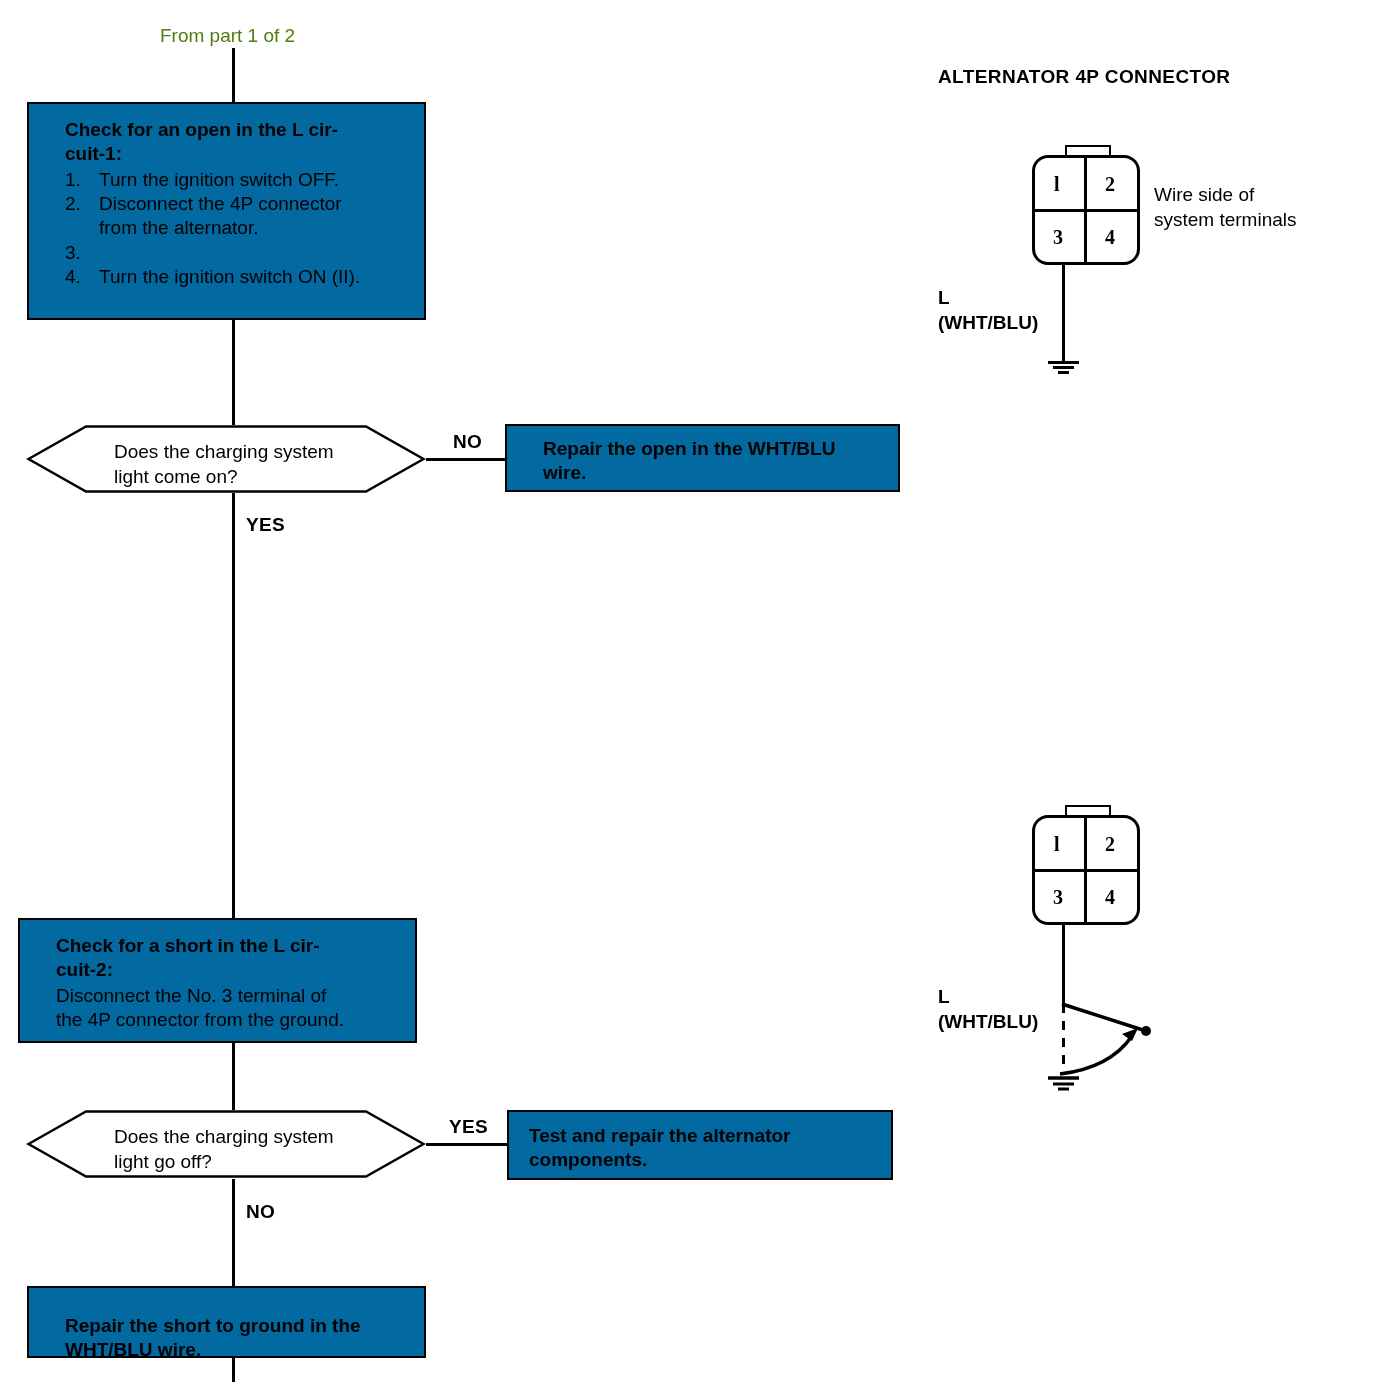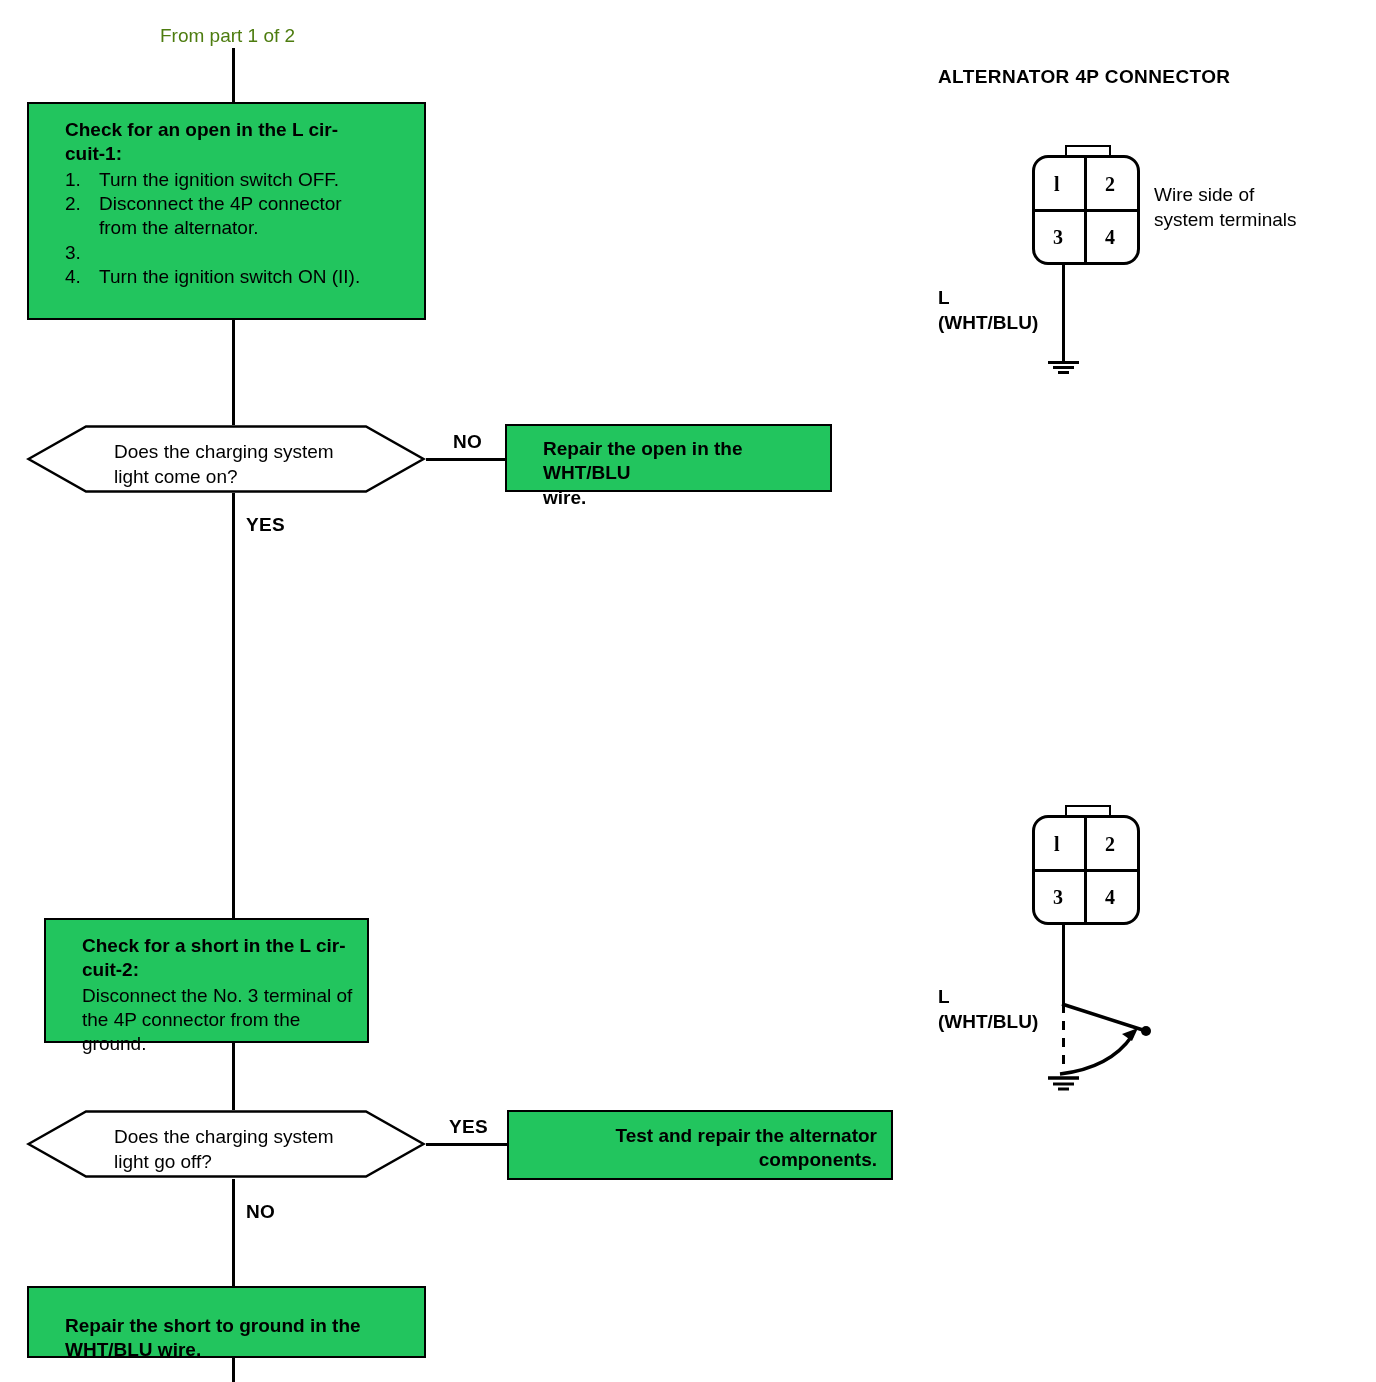--- a/index.html
+++ b/index.html
@@ -57,21 +57,21 @@
   .side-note {
     font-size: 19px;
     line-height: 1.3;
     color: #000;
     white-space: pre;
   }
 
   
   .pbox {
     border: 2.5px solid #000;
-    background: #22c55e;
+    background: #0369a1;
     box-sizing: border-box;
   }
   .pbox-inner {
     padding: 14px 16px 10px 36px;
   }
   .step-row {
     display: flex;
     align-items: flex-start;
   }
   .step-num {
@@ -182,31 +182,31 @@
     <svg width="400" height="70" viewBox="0 0 400 70">
       <polygon points="2.5,35 60,2.5 340,2.5 397.5,35 340,67.5 60,67.5" fill="#ffffff" stroke="#000000" stroke-width="2.5"></polygon>
     </svg>
     <div class="hex-text">Does the charging system
 light come on?</div>
   </div>
 
   <div class="abs" style="left:426px; top:458px; width:79px; height:2.5px; background:#000;"></div>
   <div class="abs branch-lbl" style="left:453px; top:431px;">NO</div>
 
-  <div class="abs pbox" style="left:505px; top:424px; width:327px; height:68px;">
+  <div class="abs pbox" style="left:505px; top:424px; width:395px; height:68px;">
     <div style="padding:11px 14px 0 36px;">
       <div class="lbl-bold" style="white-space:pre-line;">Repair the open in the WHT/BLU
 wire.</div>
     </div>
   </div>
 
   <div class="abs" style="left:232px; top:493px; width:2.5px; height:425px; background:#000;"></div>
   <div class="abs branch-lbl" style="left:246px; top:514px;">YES</div>
 
-  <div class="abs pbox" style="left:44px; top:918px; width:325px; height:125px;">
+  <div class="abs pbox" style="left:18px; top:918px; width:399px; height:125px;">
     <div style="padding:14px 14px 0 36px;">
       <div class="head-txt">Check for a short in the L cir-
 cuit-2:</div>
       <div class="body-txt">Disconnect the No. 3 terminal of
 the 4P connector from the ground.</div>
     </div>
   </div>
 
   <div class="abs" style="left:232px; top:1043px; width:2.5px; height:67px; background:#000;"></div>
 
@@ -215,21 +215,21 @@
       <polygon points="2.5,35 60,2.5 340,2.5 397.5,35 340,67.5 60,67.5" fill="#ffffff" stroke="#000000" stroke-width="2.5"></polygon>
     </svg>
     <div class="hex-text">Does the charging system
 light go off?</div>
   </div>
 
   <div class="abs" style="left:426px; top:1143px; width:81px; height:2.5px; background:#000;"></div>
   <div class="abs branch-lbl" style="left:449px; top:1116px;">YES</div>
 
   <div class="abs pbox" style="left:507px; top:1110px; width:386px; height:70px;">
-    <div style="padding:12px 14px 0 20px;text-align:right;">
+    <div style="padding:12px 14px 0 20px;">
       <div class="lbl-bold" style="white-space:pre-line;">Test and repair the alternator
 components.</div>
     </div>
   </div>
 
   <div class="abs" style="left:232px; top:1179px; width:2.5px; height:107px; background:#000;"></div>
   <div class="abs branch-lbl" style="left:246px; top:1201px;">NO</div>
 
   <div class="abs pbox" style="left:27px; top:1286px; width:399px; height:72px;">
     <div style="padding:26px 14px 0 36px;">

